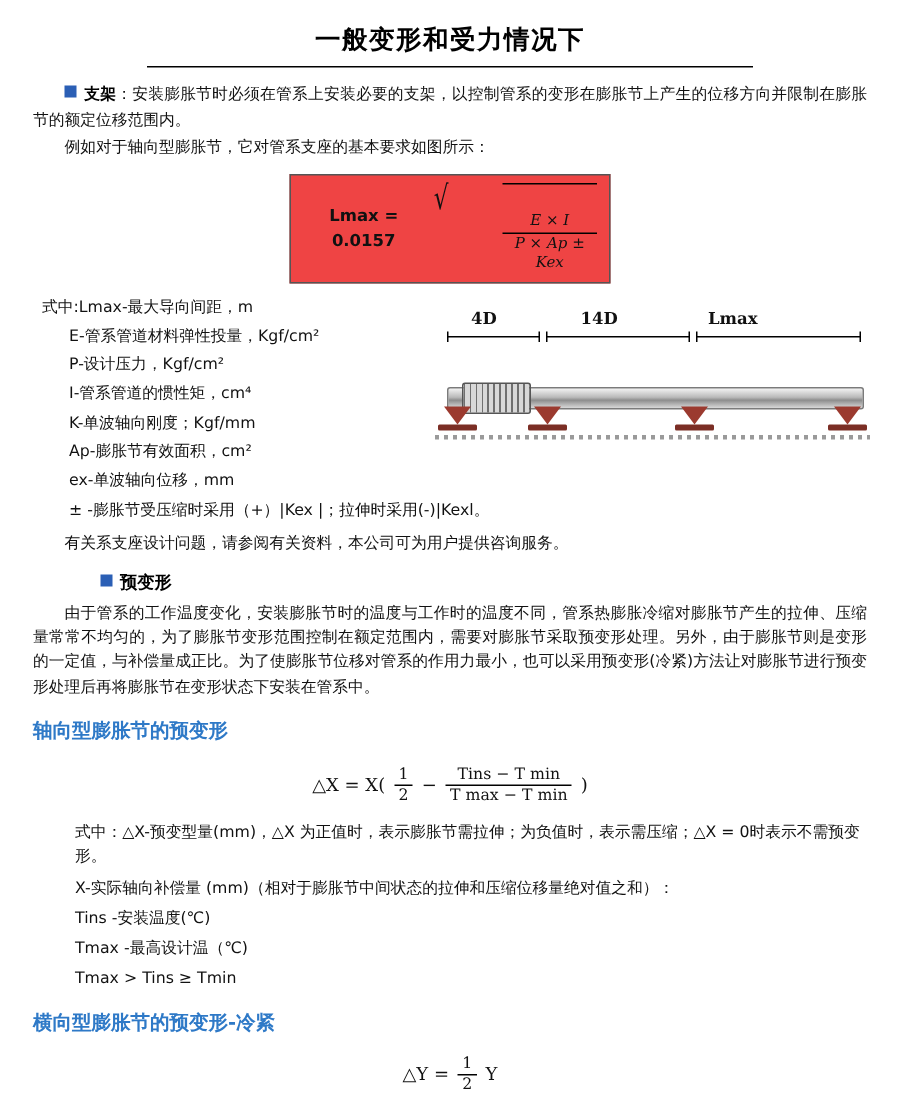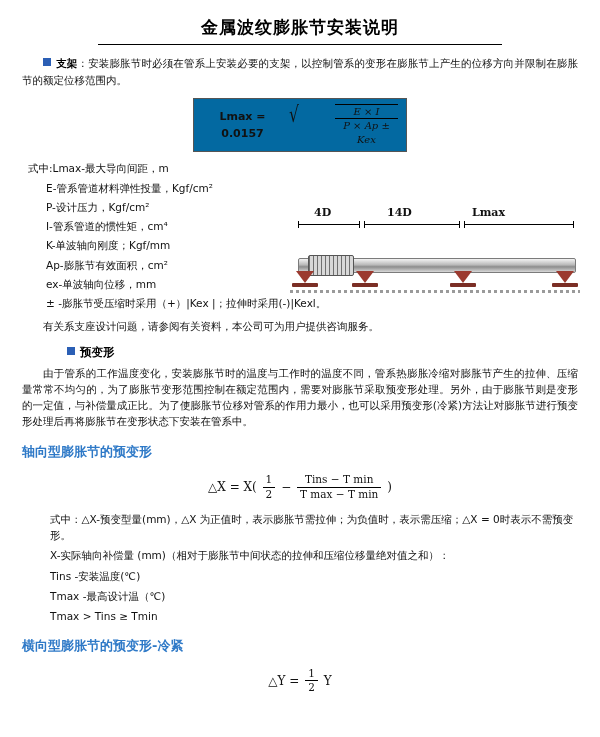--- a/index.html
+++ b/index.html
@@ -69,21 +69,21 @@
   .subhead {
     color: #2e79c7;
     font-weight: bold;
     font-size: 13px;
     margin: 12px 0 6px 0;
   }
   .formula-box {
     margin: 10px auto 6px auto;
     width: 196px;
     border: 1px solid #555;
-    background: #0369a1;
+    background: #ef4444;
     padding: 5px 8px;
     text-align: center;
     font-size: 11px;
   }
   .formula-row {
     display: flex;
     align-items: center;
     justify-content: center;
     gap: 4px;
   }
@@ -99,21 +99,21 @@
   .radical-sign {
     font-size: 22px;
     line-height: 1;
     margin-right: -2px;
     transform: scaleX(0.7);
   }
   .frac {
     display: inline-block;
     text-align: center;
     border-top: 1px solid #000;
-    padding-top: 0px;
+    padding-top: 18px;
     font-style: italic;
     font-family: "DejaVu Serif", "Liberation Serif", serif;
     margin-left: 36px;
   }
   .frac .num {
     display: block;
     border-bottom: 1px solid #000;
     padding: 0 5px 0px 5px;
     line-height: 1.35;
   }
@@ -260,29 +260,30 @@
   .note-list .lead {
     padding-left: 28px;
     text-indent: 0;
   }
 </style>
 </head>
 <body>
 
 <div class="page">
 
-  <div class="title">金属波纹膨胀节安装说明</div>
+  <div class="title">一般变形和受力情况下</div>
   <div class="title-rule"></div>
 
   <div class="body-col">
 
     <p class="indent">
       <span class="sq"></span><span class="sec-head-inline">支架</span>：<span>安装膨胀节时必须在管系上安装必要的支架，以控制管系的变形在膨胀节上产生的位移方向并限制在膨胀节的额定位移范围内。</span>
     </p>
 
+    <p class="indent">例如对于轴向型膨胀节，它对管系支座的基本要求如图所示：</p>
 
     <div class="formula-box">
       <div class="formula-row">
         <span class="lmax-label">Lmax = 0.0157</span>
         <span class="radical">
           <span class="radical-sign">√</span>
           <span class="frac">
             <span class="num">E × I</span>
             <span class="den">P × Ap ± Kex</span>
           </span>

